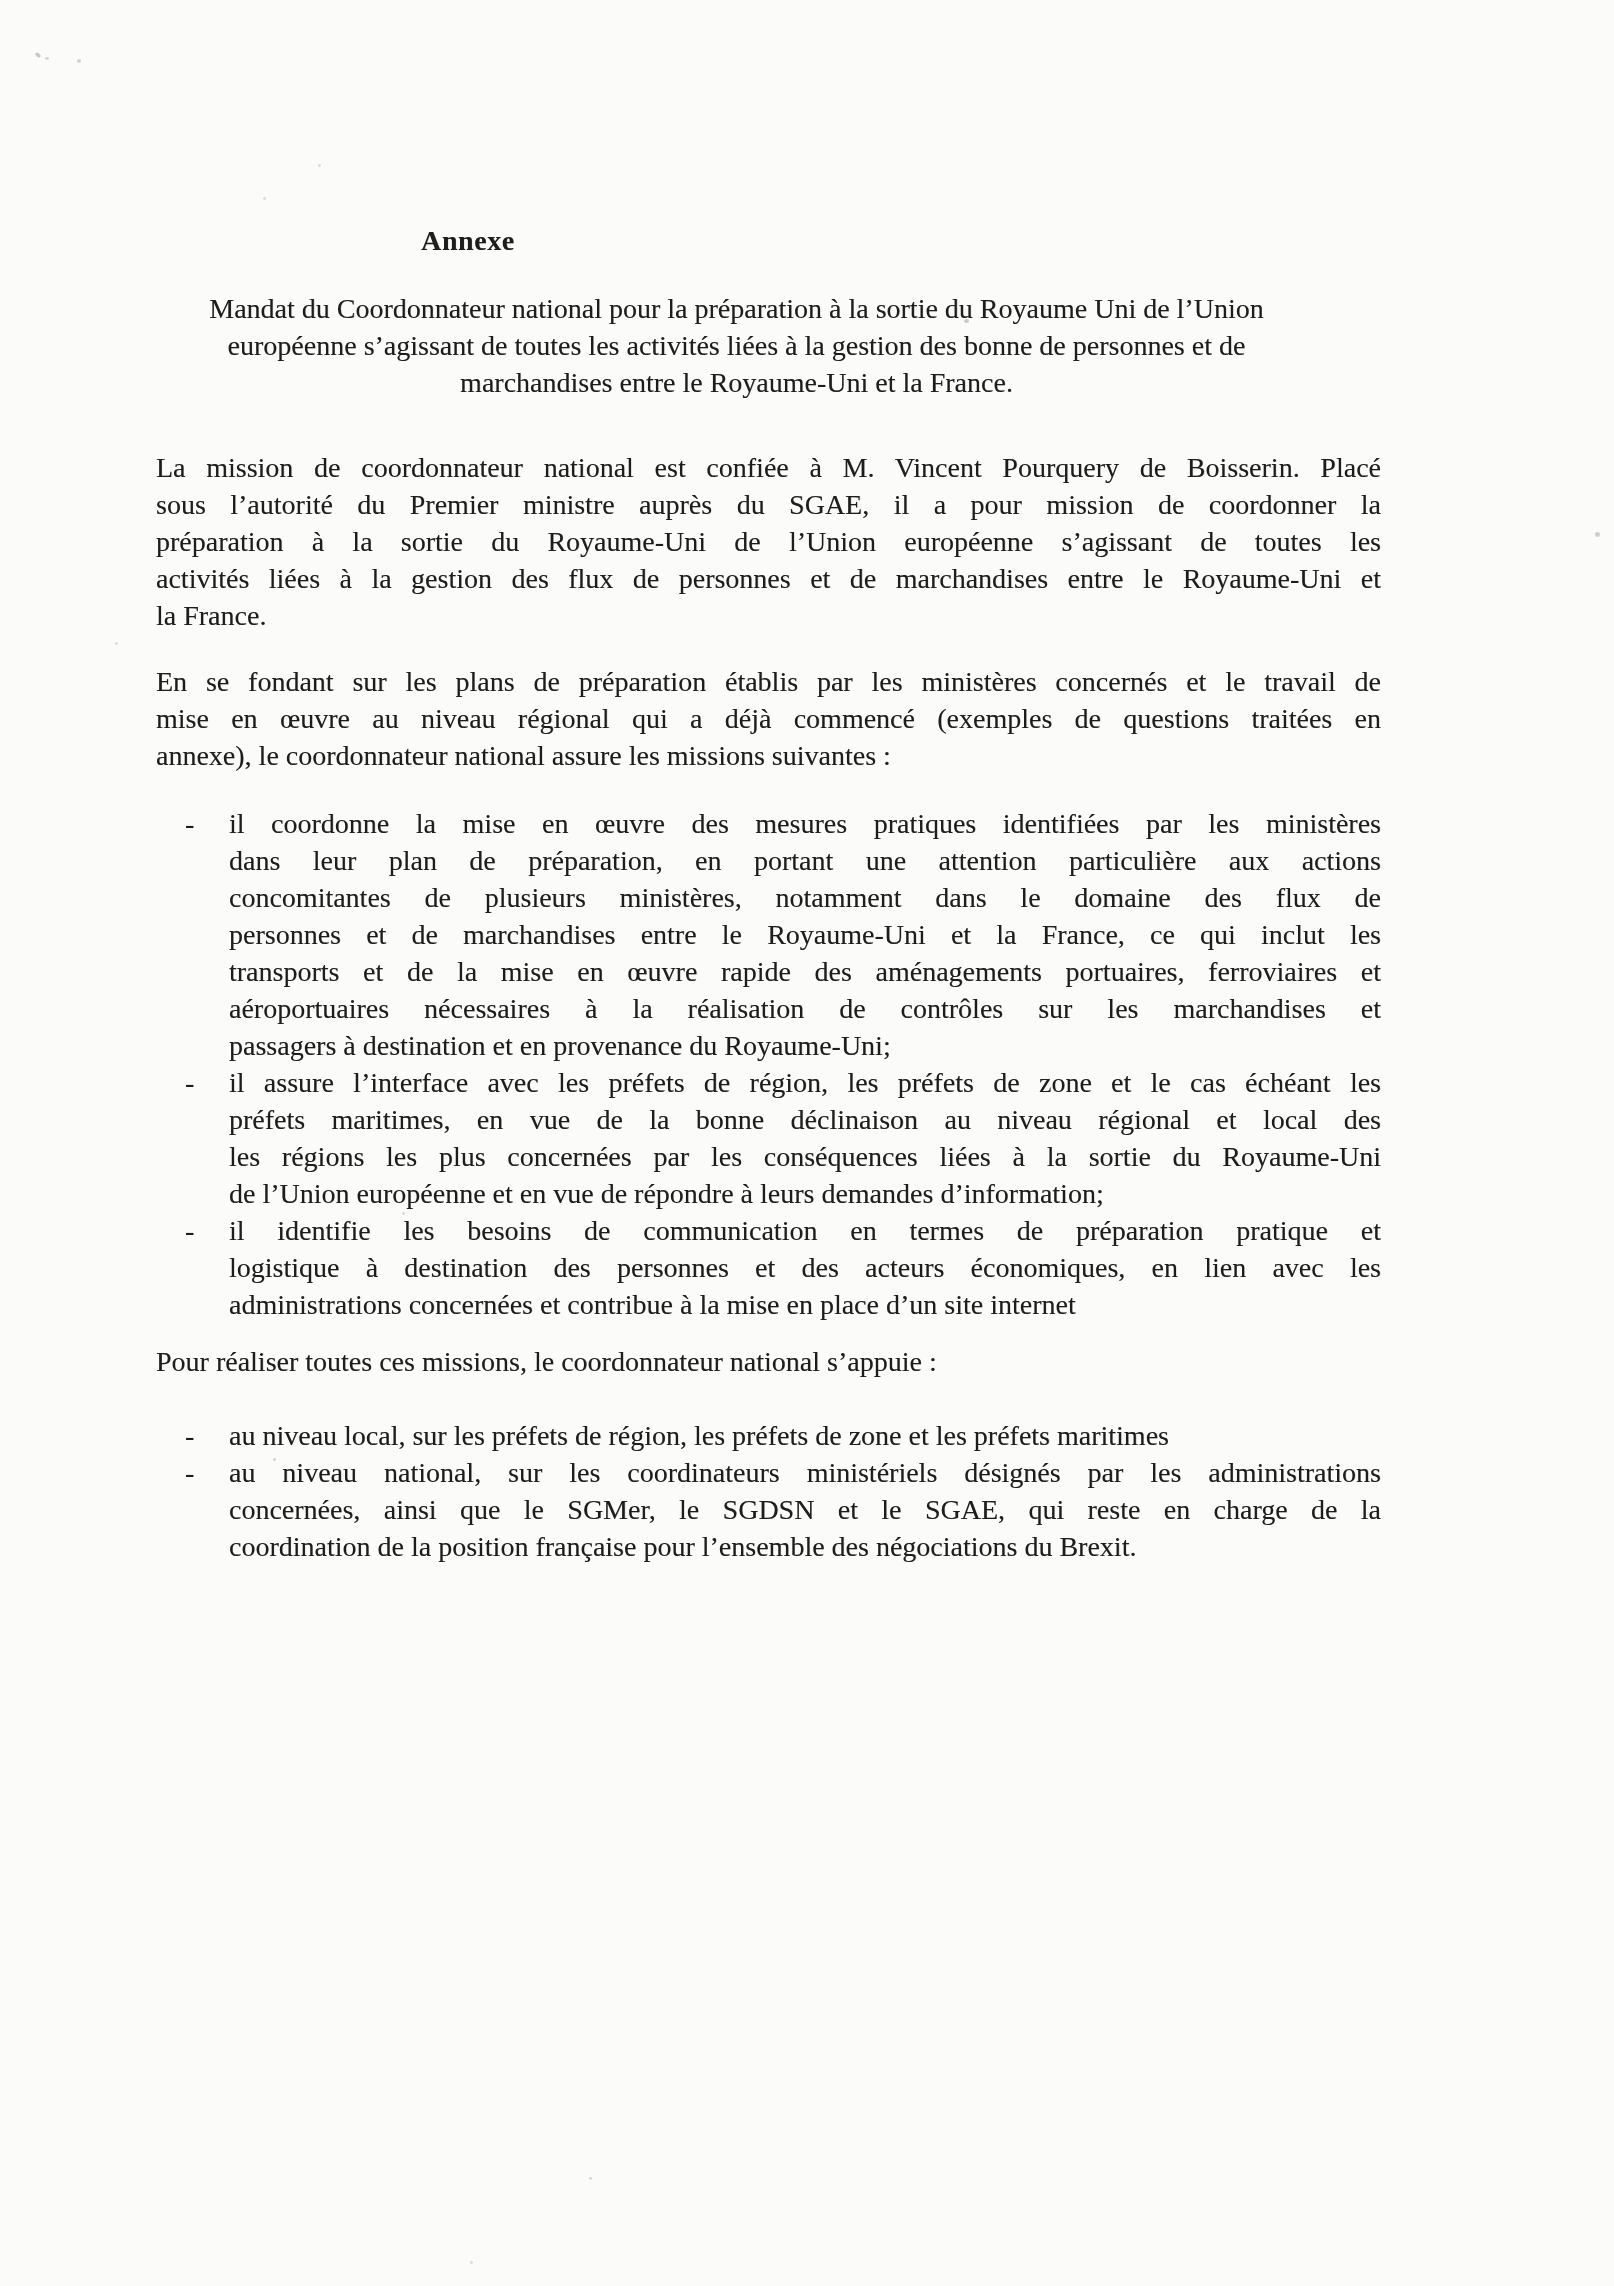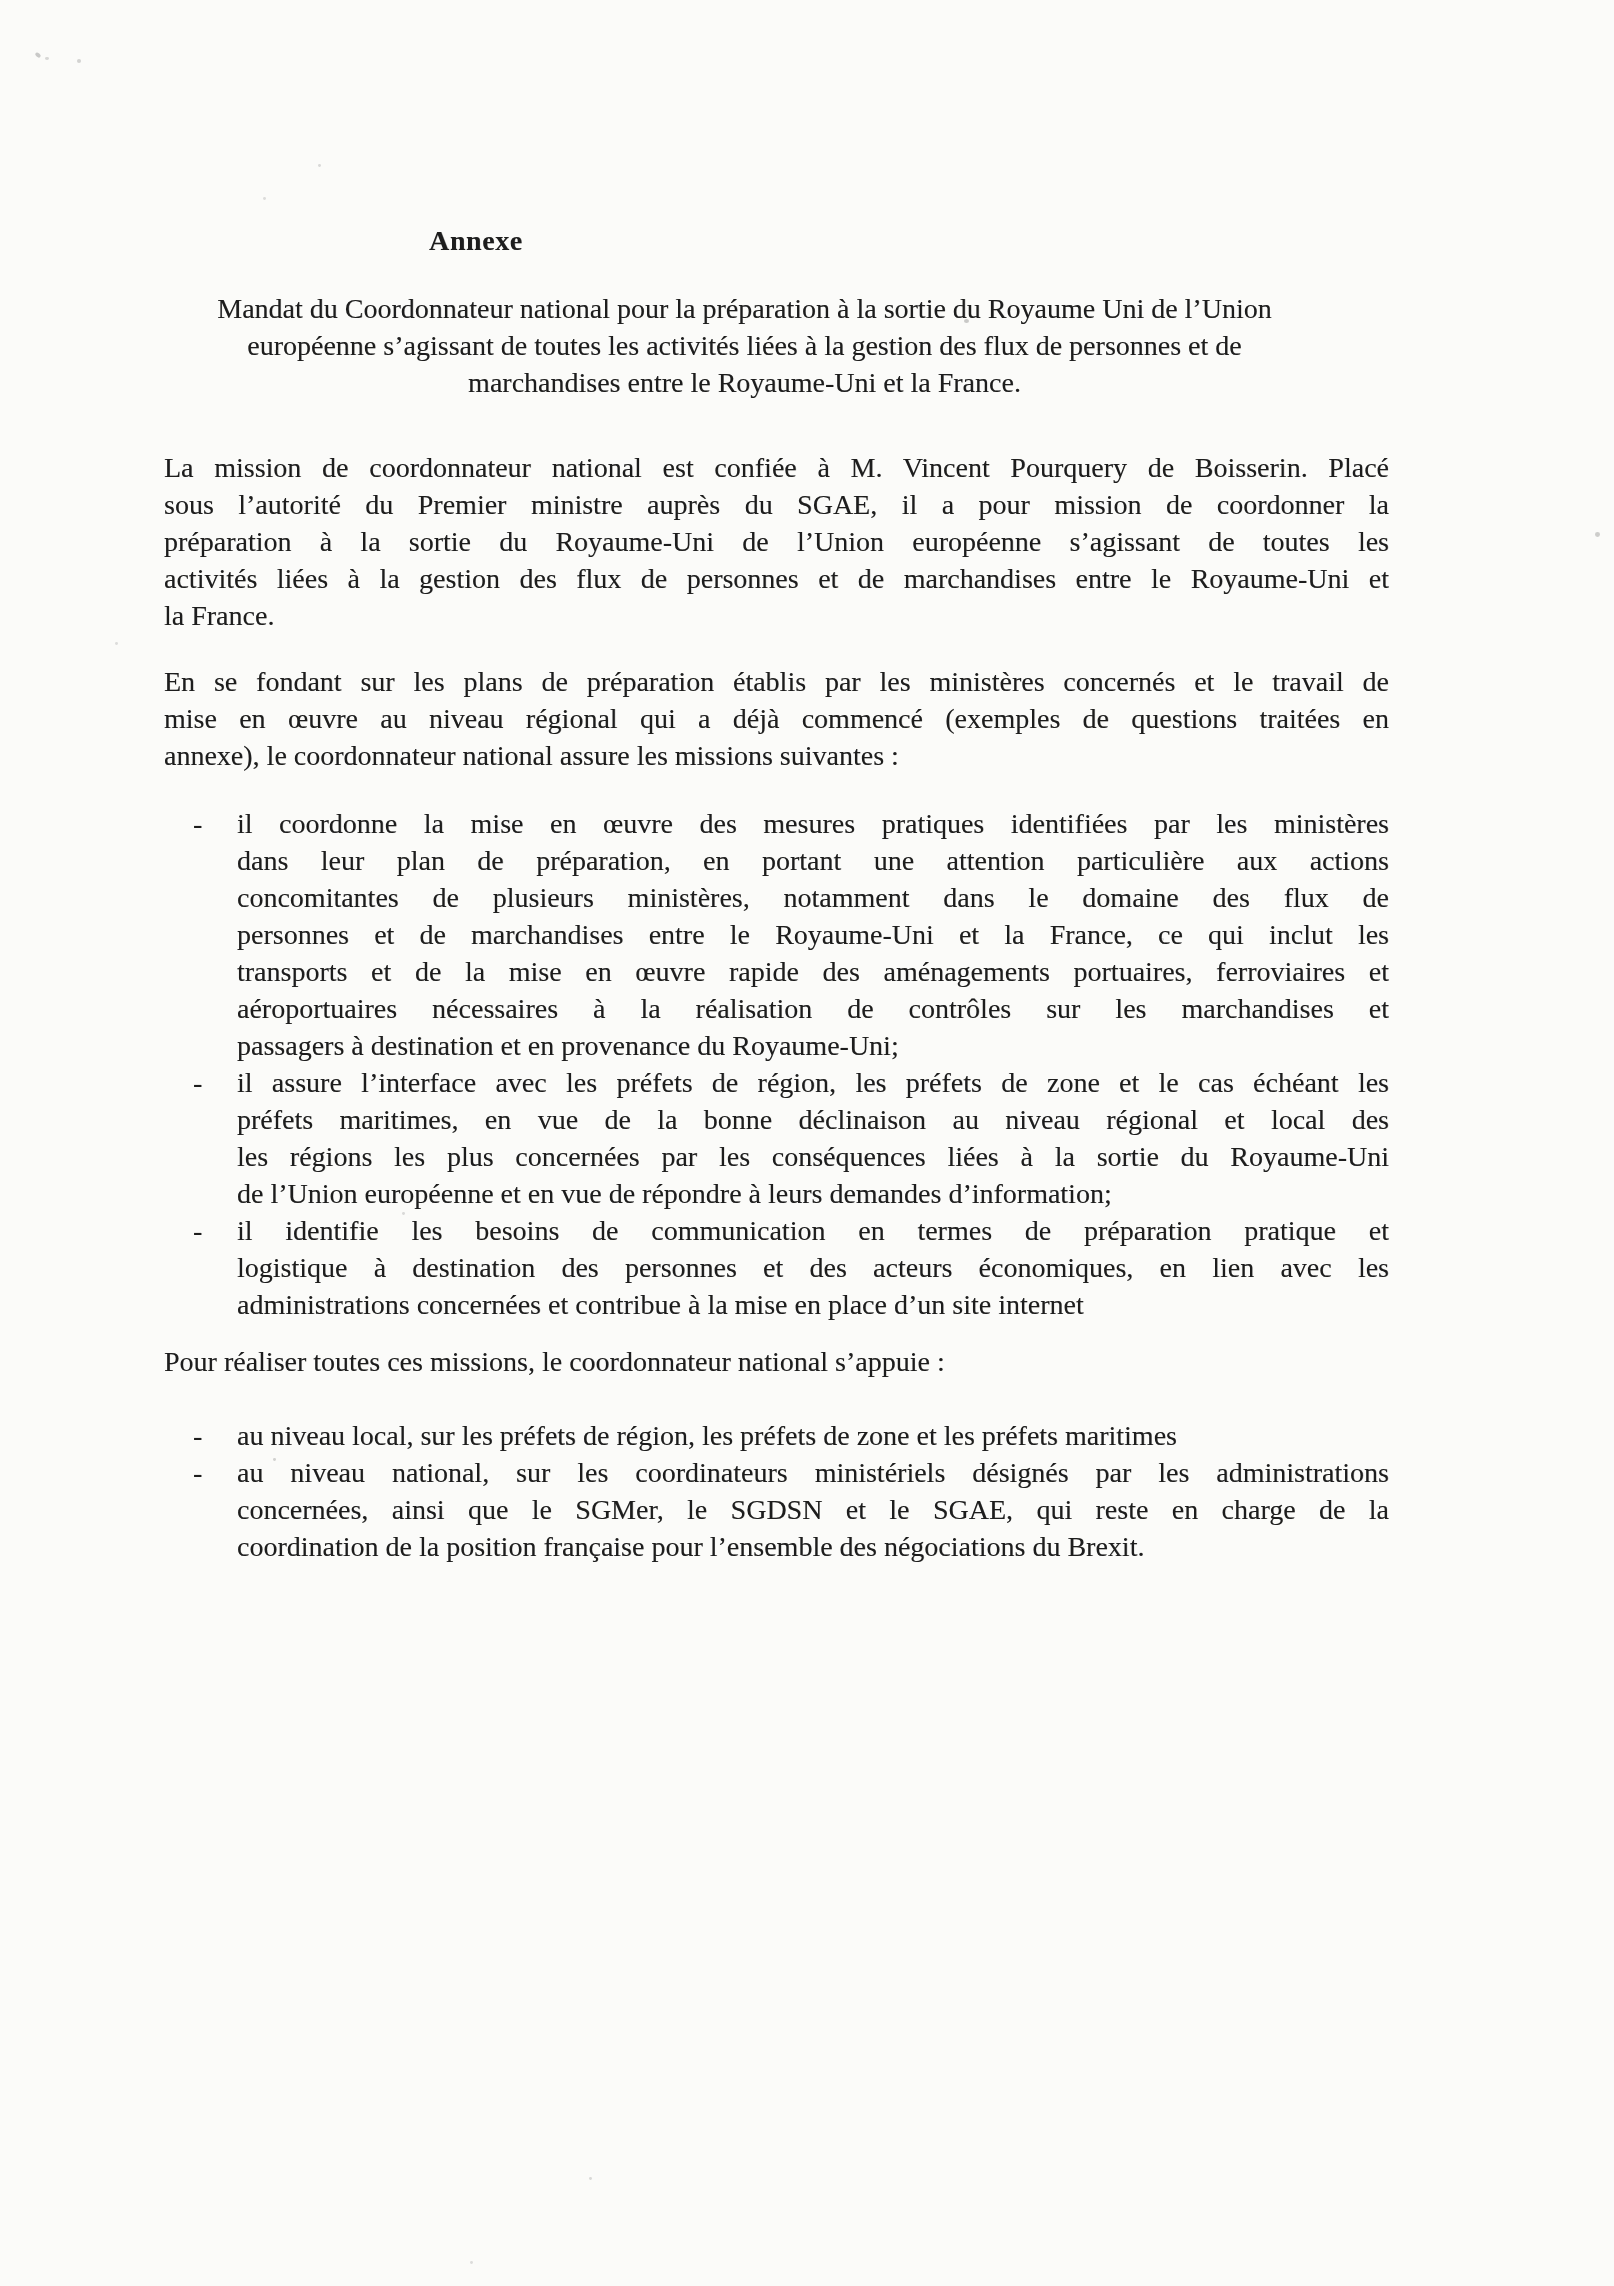--- a/index.html
+++ b/index.html
@@ -10,21 +10,21 @@
   .page {
     position: relative;
     width: 1614px;
     height: 2287px;
     background: #fbfbf9;
     overflow: hidden;
     font-family: "Liberation Serif", "DejaVu Serif", serif;
   }
   .content {
     position: absolute;
-    left: 164px;
+    left: 156px;
     top: 0;
     width: 1225px;
     color: #1d1d1d;
     font-size: 28px;
     line-height: 37px;
     text-shadow: 0.3px 0.3px 0.5px rgba(25,25,25,0.35);
   }
   .doc-title {
     margin-top: 222px;
     width: 624px;
@@ -100,21 +100,21 @@
   <span class="speck sp10"></span>
   <span class="speck sp11"></span>
   <span class="speck sp12"></span>
 
   <div class="content">
 
     <div class="doc-title">Annexe</div>
 
     <div class="subject">
         <div class="line">Mandat du Coordonnateur national pour la préparation à la sortie du Royaume Uni de l’Union</div>
-        <div class="line">européenne s’agissant de toutes les activités liées à la gestion des flux de personnes et de</div>
+        <div class="line">européenne s’agissant de toutes les activités liées à la gestion des bonne de personnes et de</div>
         <div class="line">marchandises entre le Royaume-Uni et la France.</div>
       </div>
 
     <div class="para-intro justify">
         <div class="line">La mission de coordonnateur national est confiée à M. Vincent Pourquery de Boisserin. Placé</div>
         <div class="line">sous l’autorité du Premier ministre auprès du SGAE, il a pour mission de coordonner la</div>
         <div class="line">préparation à la sortie du Royaume-Uni de l’Union européenne s’agissant de toutes les</div>
         <div class="line">activités liées à la gestion des flux de personnes et de marchandises entre le Royaume-Uni et</div>
         <div class="line">la France.</div>
       </div>

